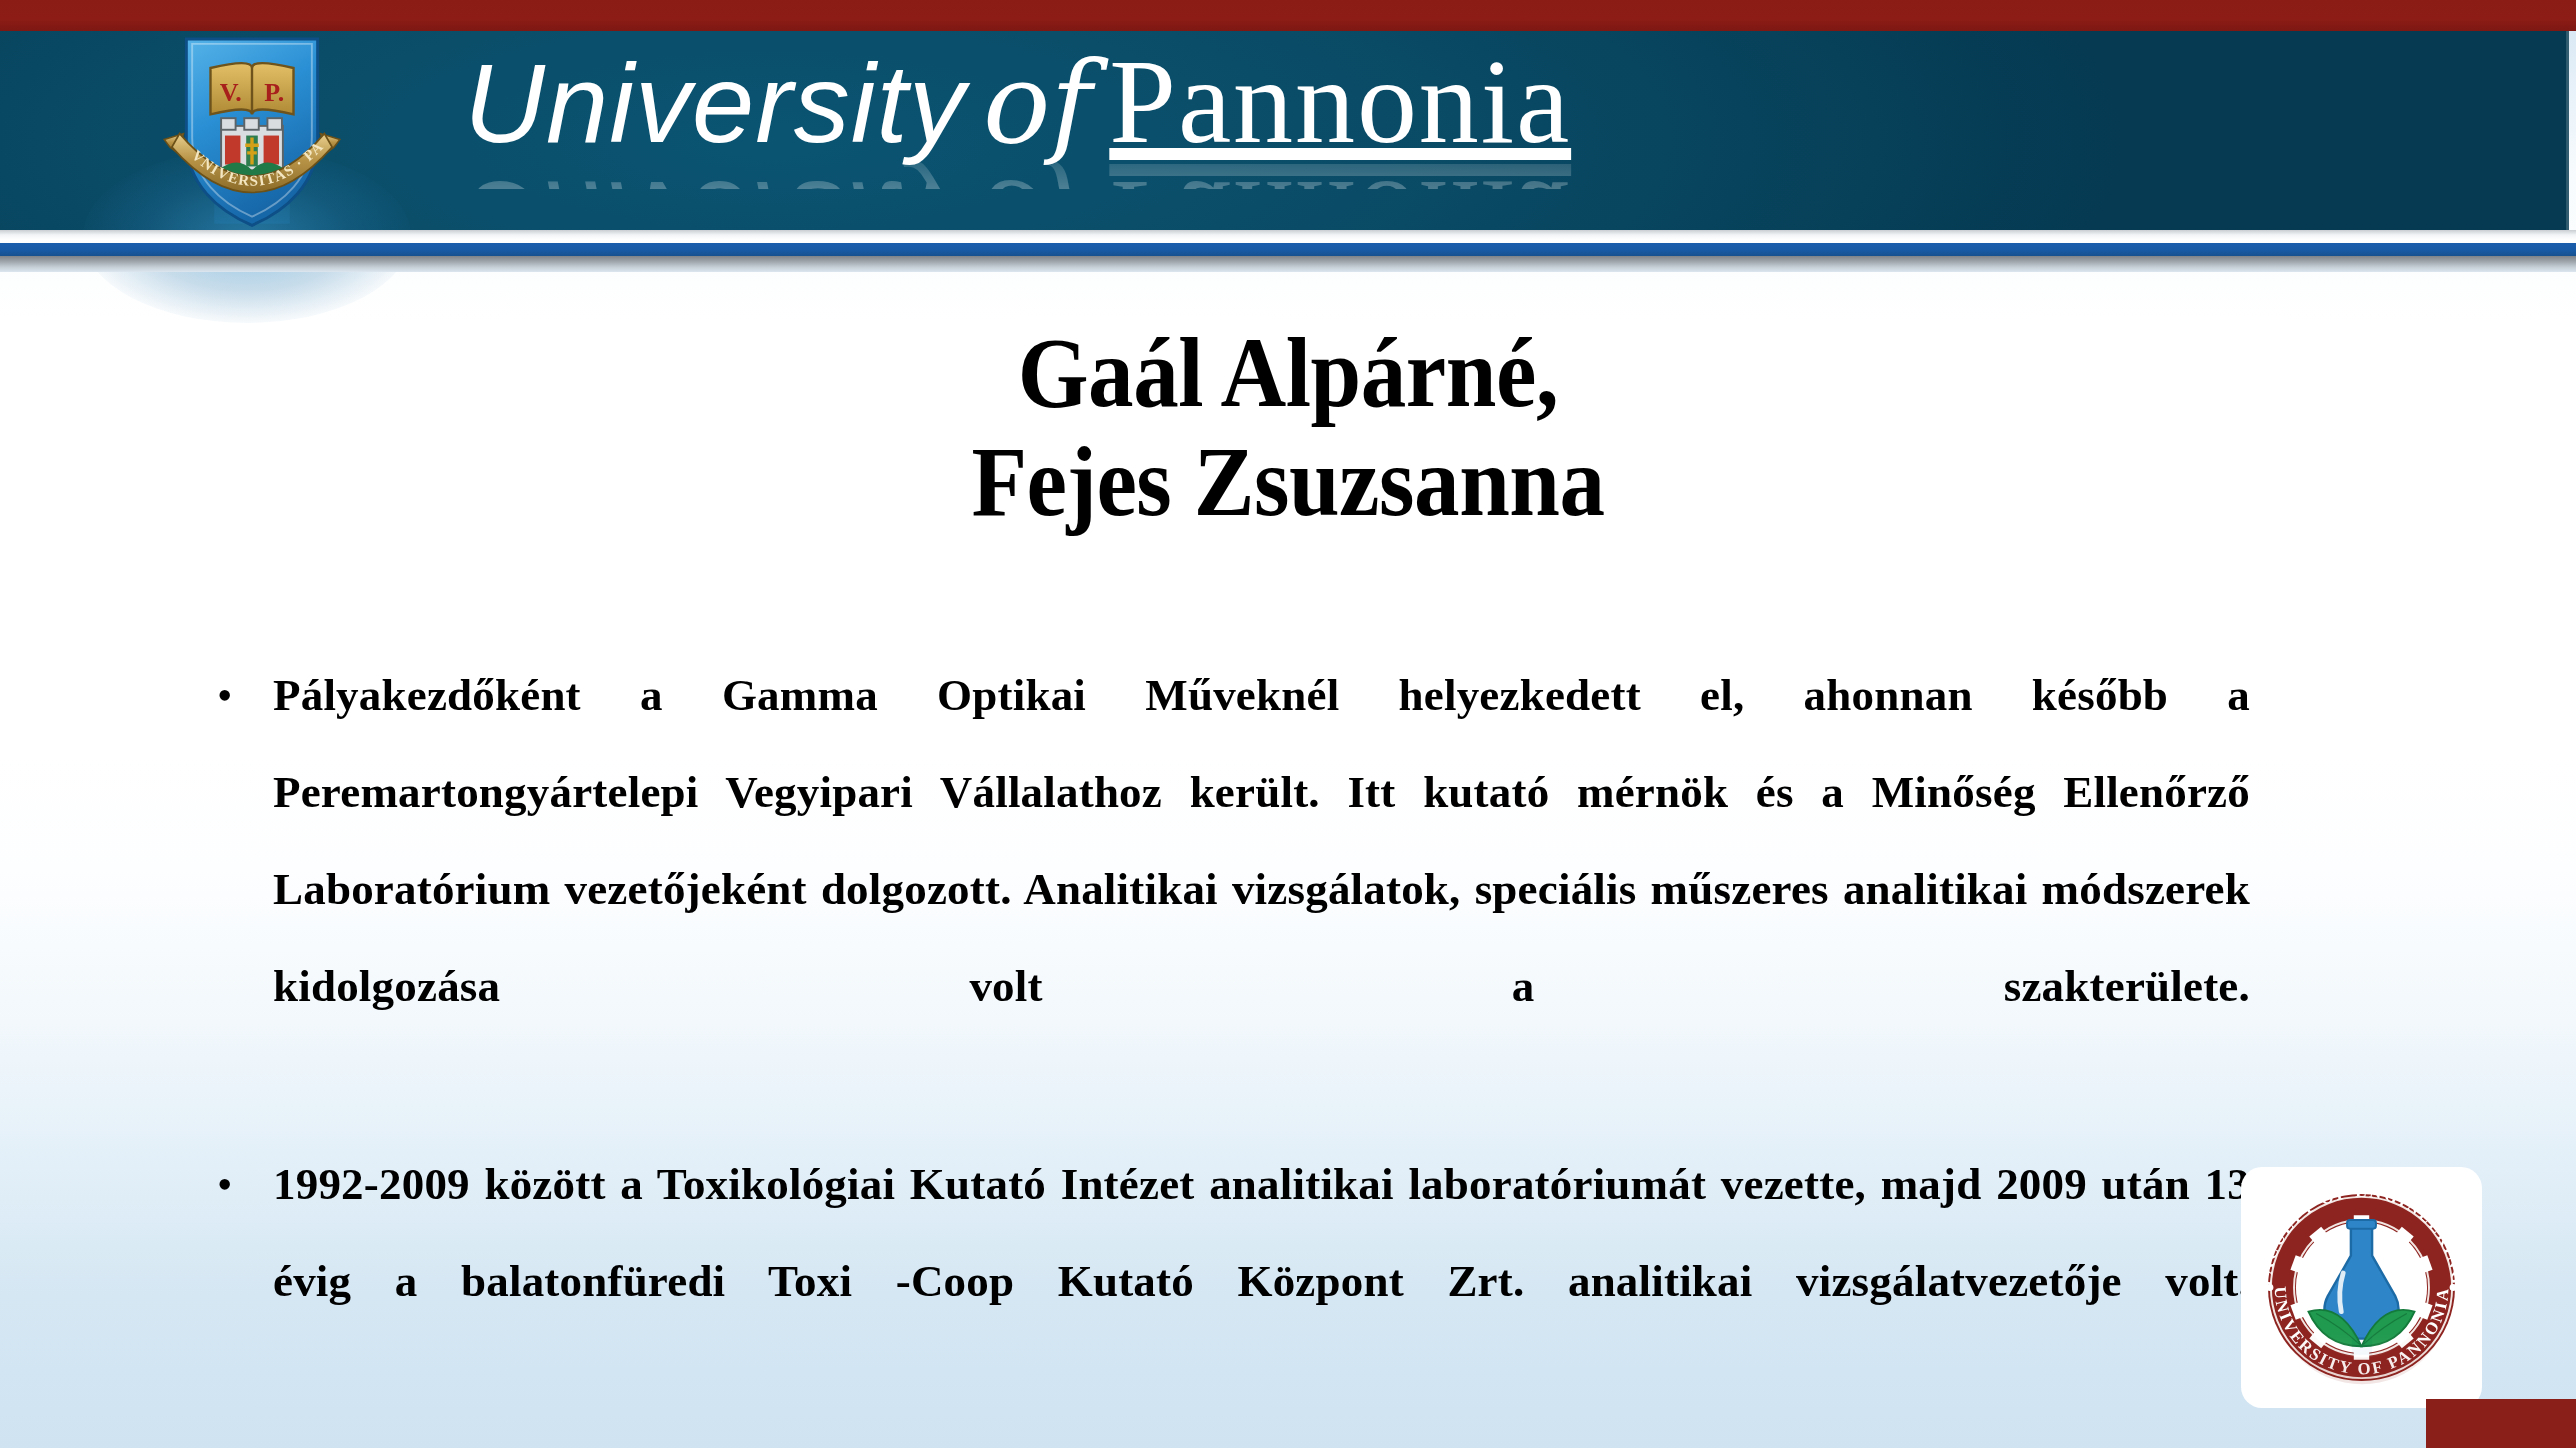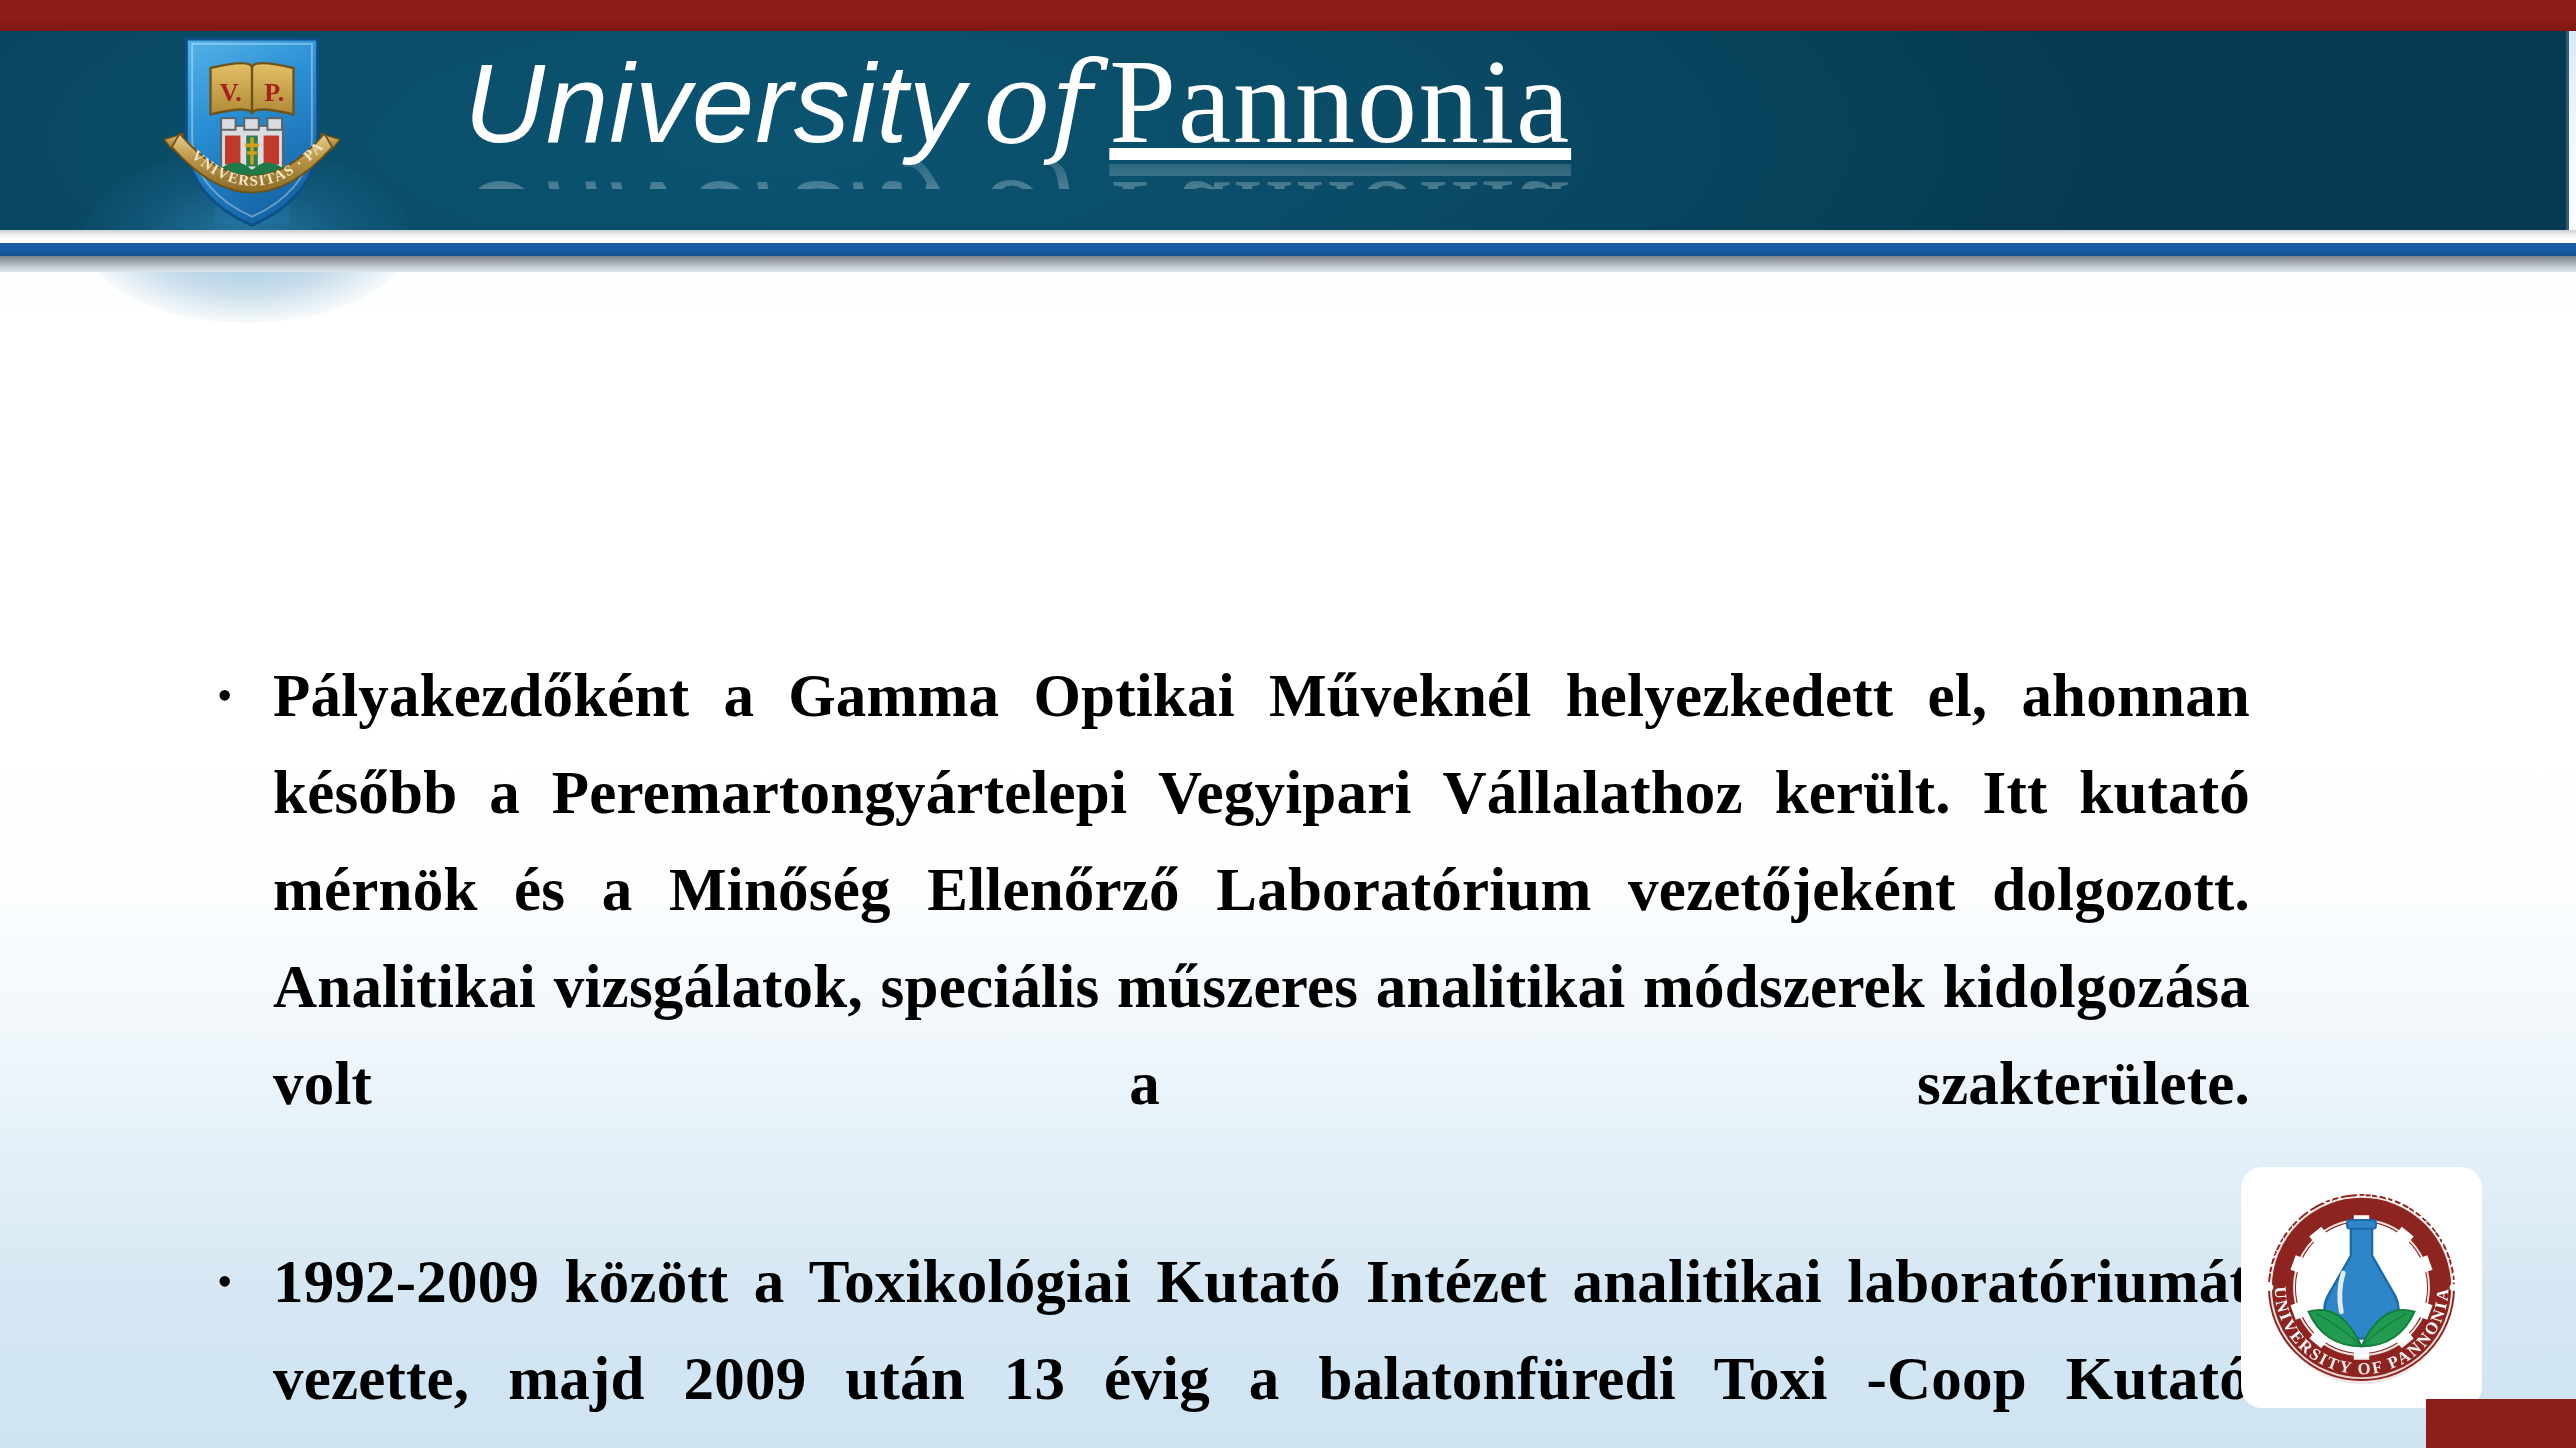--- a/index.html
+++ b/index.html
@@ -206,21 +206,21 @@
     font-size: 44px;
     line-height: 97px;
     color: #000000;
     text-align: left;
     font-family: "Liberation Serif", serif;
   }
   .bullet-text {
     flex: 1 1 auto;
     font-family: "Liberation Serif", "DejaVu Serif", serif;
     font-weight: bold;
-    font-size: 61px;
+    font-size: 45px;
     line-height: 97px;
     color: #000000;
     text-align: justify;
     letter-spacing: 0.2px;
   }
   .bullet-text::after {
     content: "";
     display: inline-block;
     width: 100%;
   }
@@ -344,20 +344,24 @@
           </text>
         </g>
       </svg>
     </div>
 
     <div class="header-white-gap"></div>
     <div class="header-blueline"></div>
     <div class="header-grayline"></div>
   </div>
 
+  <div class="title-block">
+    <div class="title-line">Gaál Alpárné,</div>
+    <div class="title-line">Fejes Zsuzsanna</div>
+  </div>
 
   <div class="body-block">
 
     <div class="bullet-row">
       <div class="bullet-mark">•</div>
       <div class="bullet-text">Pályakezdőként a Gamma Optikai Műveknél helyezkedett el, ahonnan később a Peremartongyártelepi Vegyipari Vállalathoz került. Itt kutató mérnök és a Minőség Ellenőrző Laboratórium vezetőjeként dolgozott. Analitikai vizsgálatok, speciális műszeres analitikai módszerek kidolgozása volt a szakterülete.</div>
     </div>
 
     <div class="bullet-row">
       <div class="bullet-mark">•</div>

